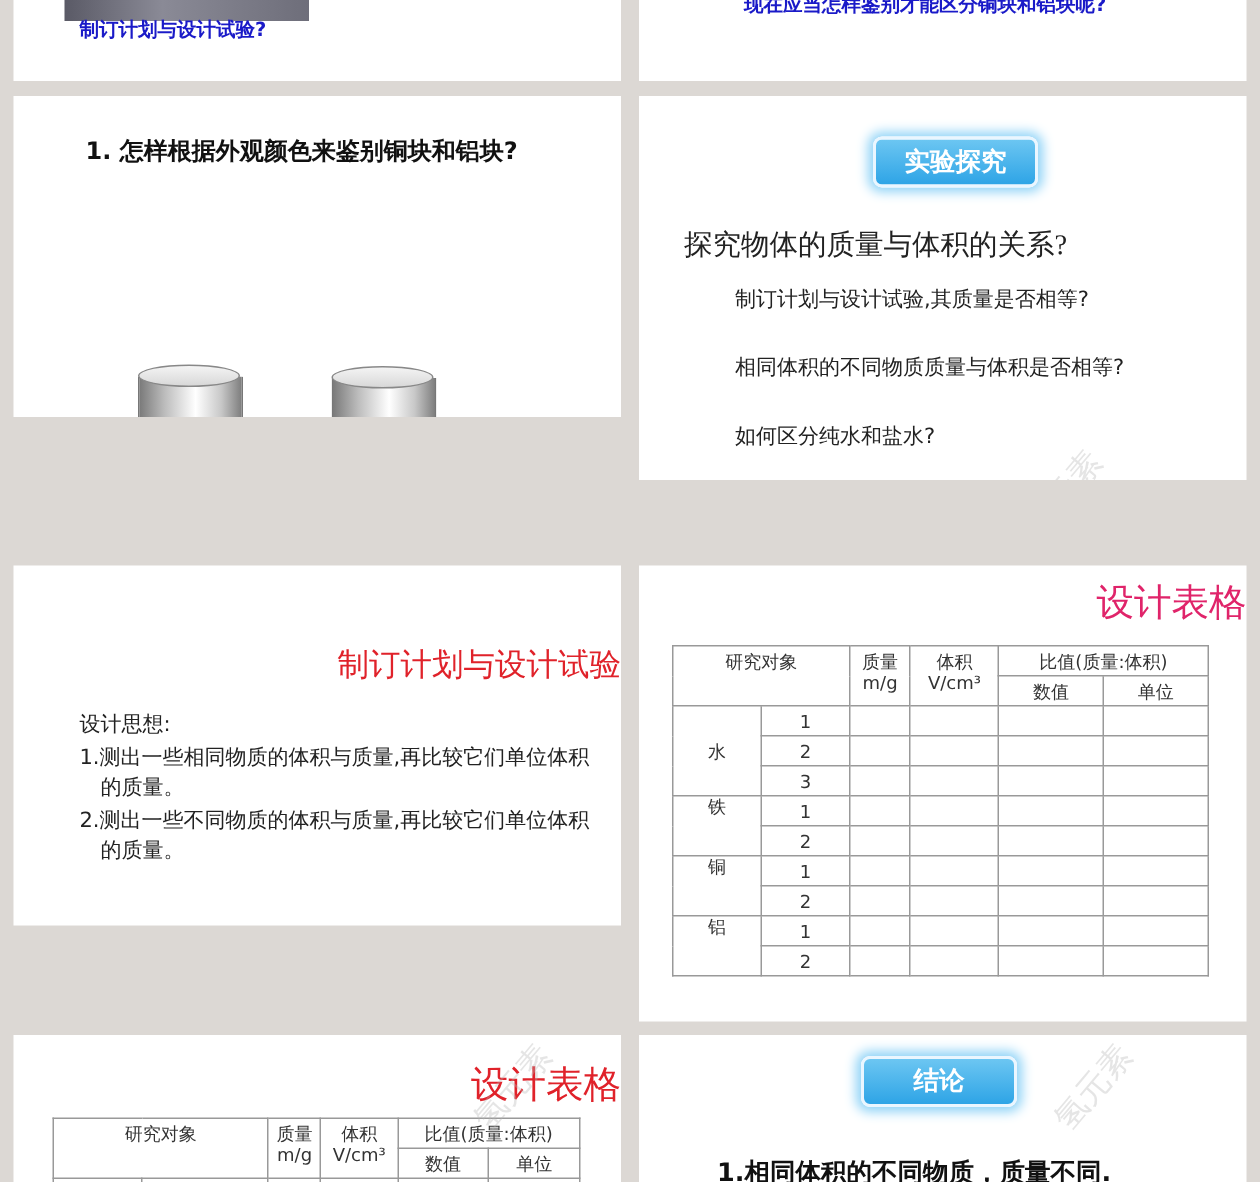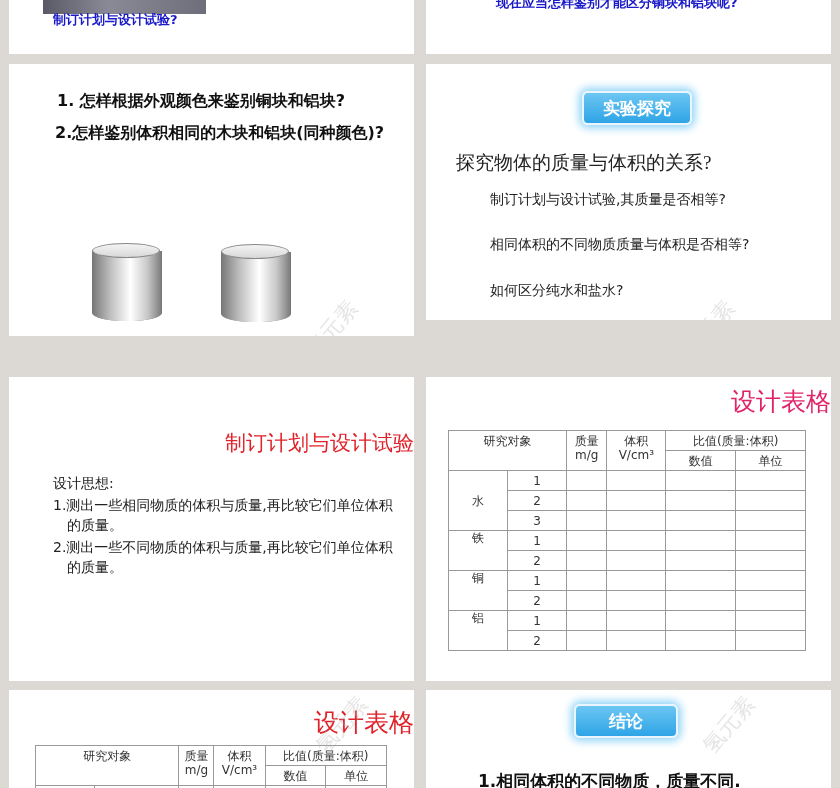--- a/index.html
+++ b/index.html
@@ -4,23 +4,23 @@
 <style>
   html, body { margin:0; padding:0; }
   body {
     width:840px; height:788px; overflow:hidden; position:relative;
     background:#dcd8d4;
     font-family: "DejaVu Sans", "Liberation Sans", sans-serif;
   }
   .slide { position:absolute; background:#ffffff; overflow:hidden; }
   .s1 { left:9px;   top:-10px; width:405px; height:64px; }
   .s2 { left:426px; top:-10px; width:405px; height:64px; }
-  .s3 { left:9px;   top:64px;  width:405px; height:272px; }
+  .s3 { left:9px;   top:64px;  width:405px; height:214px; }
   .s4 { left:426px; top:64px;  width:405px; height:256px; }
-  .s5 { left:9px;   top:377px; width:405px; height:304px; }
+  .s5 { left:9px;   top:377px; width:405px; height:240px; }
   .s6 { left:426px; top:377px; width:405px; height:304px; }
   .s7 { left:9px;   top:690px; width:405px; height:110px; }
   .s8 { left:426px; top:690px; width:405px; height:110px; }
 
   .photo-strip { position:absolute; left:34px; top:0; width:163px; height:14px;
     background:linear-gradient(90deg,#5a5a66,#8a8a96 40%,#6e6e7a); }
   .blue-q { position:absolute; color:#1a1ac8; font-weight:bold; font-size:13px; white-space:nowrap; }
   .s1 .blue-q { left:44px; top:21px; }
   .s2 .blue-q { left:70px; top:-4px; }
 
@@ -75,21 +75,20 @@
   <div class="photo-strip" style="top:10px;"></div>
   <div class="blue-q">制订计划与设计试验?</div>
 </div>
 
 <div class="slide s2">
   <div class="blue-q" style="top:4px;">现在应当怎样鉴别才能区分铜块和铝块呢?</div>
 </div>
 
 <div class="slide s3">
   <div class="q-text q1">1. 怎样根据外观颜色来鉴别铜块和铝块?</div>
-  <div class="q-text q2">2.怎样鉴别体积相同的木块和铝块(同种颜色)?</div>
   <div class="cyl cyl-a">
       <div class="body"></div>
       <div class="top"></div>
     </div>
   <div class="cyl cyl-b">
       <div class="body"></div>
       <div class="top"></div>
     </div>
   <div class="wm" style="left:290px;top:250px;">氢元素</div>
 </div>

